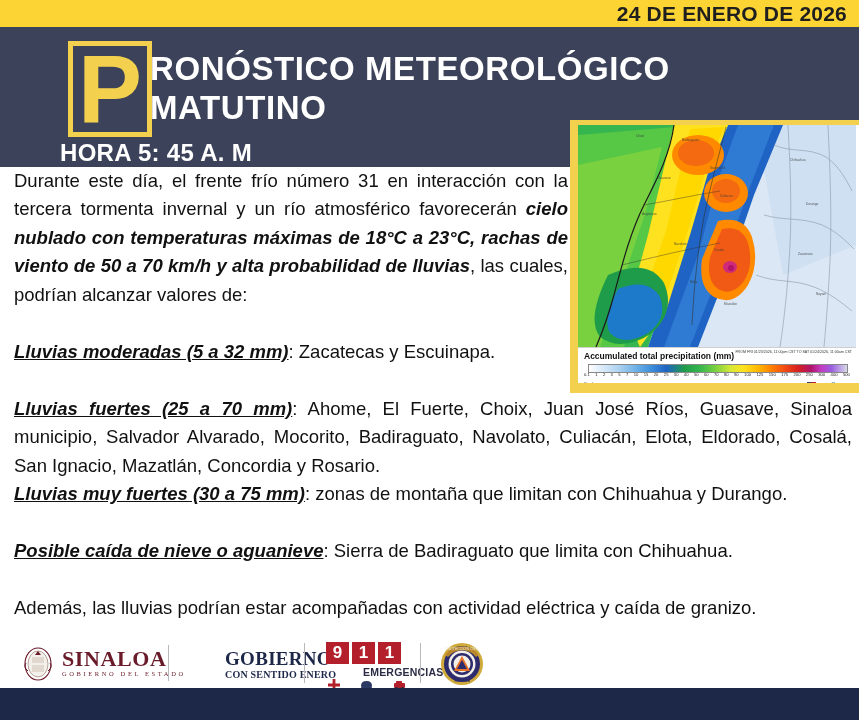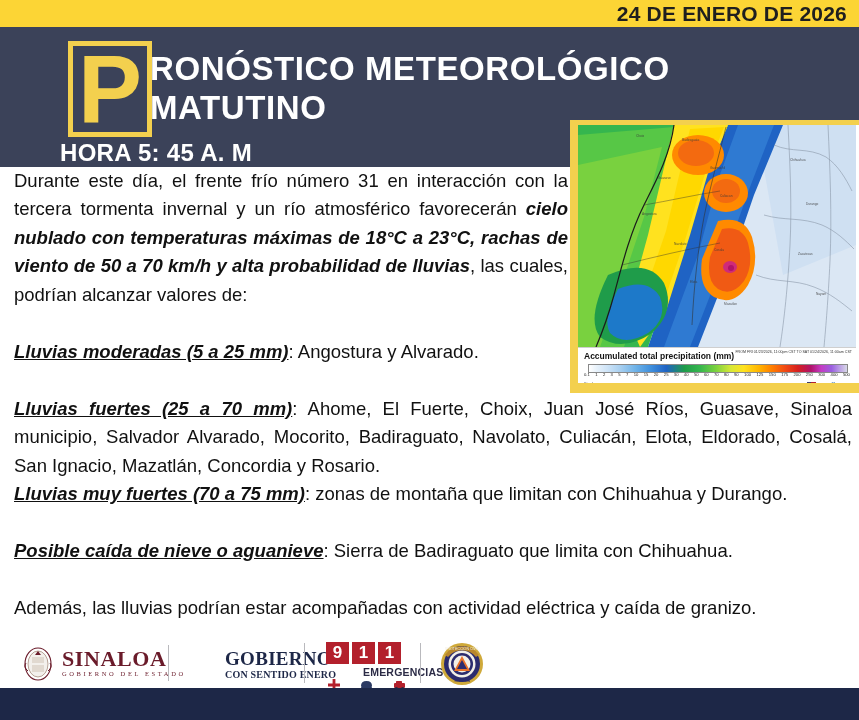--- a/index.html
+++ b/index.html
@@ -518,29 +518,29 @@
     </div>
   </div>
 
   <div class="body-wrap">
 
     <div class="para col-narrow" id="p1">
       <span>Durante este día, el frente frío número 31 en interacción con la tercera tormenta invernal y un río atmosférico favorecerán </span><span class="em">cielo nublado con temperaturas máximas de 18°C a 23°C, rachas de viento de 50 a 70 km/h y alta probabilidad de lluvias</span><span>, las cuales, podrían alcanzar valores de:</span>
     </div>
 
     <div class="para col-narrow" id="p2">
-      <span class="hdr">Lluvias moderadas (5 a 25 mm)</span><span>: Angostura y Alvarado.</span>
+      <span class="hdr">Lluvias moderadas (5 a 32 mm)</span><span>: Zacatecas y Escuinapa.</span>
     </div>
 
     <div class="para col-wide" id="p3">
       <span class="hdr">Lluvias fuertes (25 a 70 mm)</span><span>: Ahome, El Fuerte, Choix, Juan José Ríos, Guasave, Sinaloa municipio, Salvador Alvarado, Mocorito, Badiraguato, Navolato, Culiacán, Elota, Eldorado, Cosalá, San Ignacio, Mazatlán, Concordia y Rosario.</span>
     </div>
 
     <div class="para col-wide" id="p4">
-      <span class="hdr">Lluvias muy fuertes (70 a 75 mm)</span><span>: zonas de montaña que limitan con Chihuahua y Durango.</span>
+      <span class="hdr">Lluvias muy fuertes (30 a 75 mm)</span><span>: zonas de montaña que limitan con Chihuahua y Durango.</span>
     </div>
 
     <div class="para col-wide" id="p6">
       <span>Además, las lluvias podrían estar acompañadas con actividad eléctrica y caída de granizo.</span>
     </div>
 
     <div class="para col-wide" id="p5">
       <span class="hdr">Posible caída de nieve o aguanieve</span><span>: Sierra de Badiraguato que limita con Chihuahua.</span>
     </div>
 

